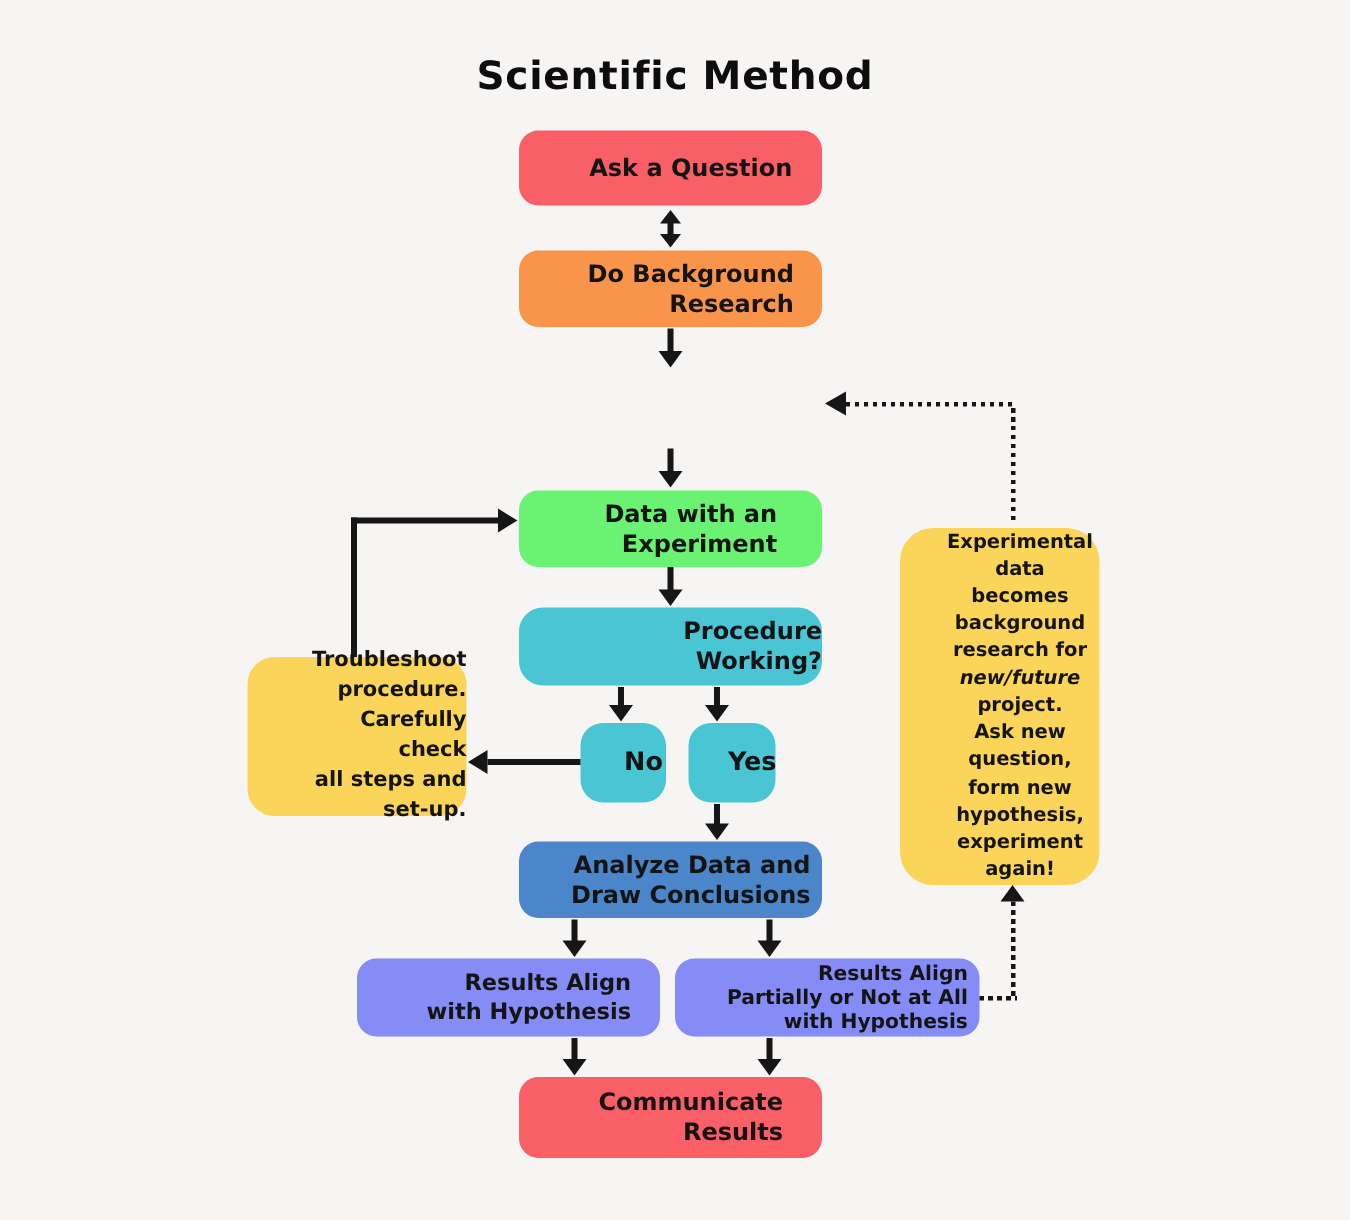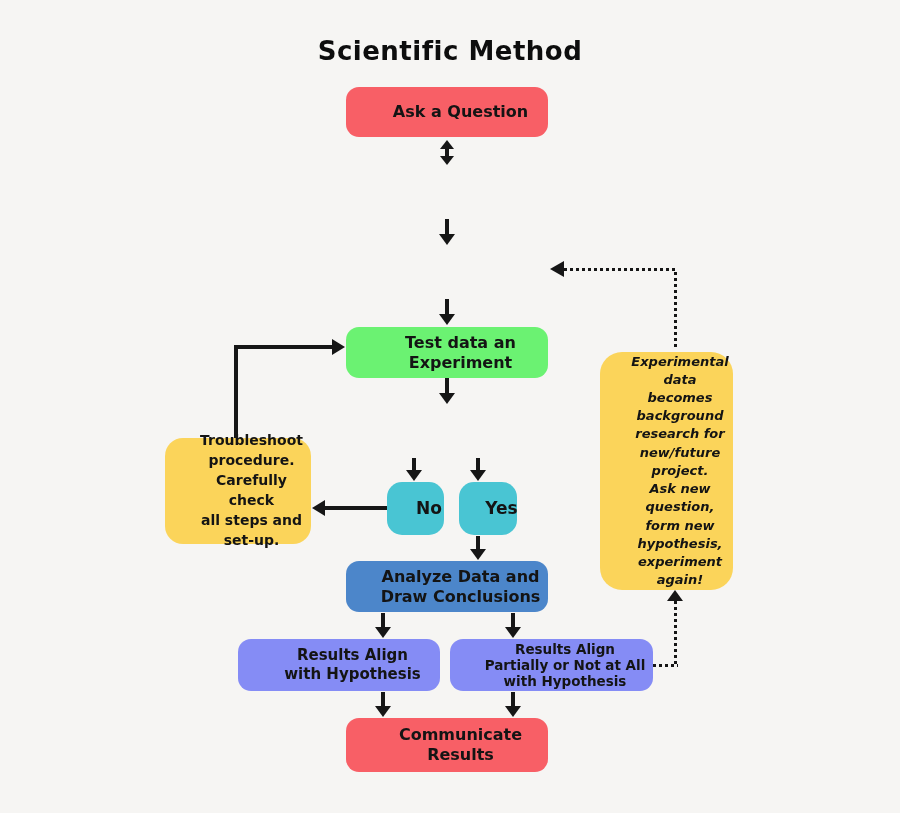--- a/index.html
+++ b/index.html
@@ -8,39 +8,39 @@
   }
   *{box-sizing:border-box; margin:0; padding:0;}
   html,body{background:var(--bg);}
   body{font-family:"DejaVu Sans","Liberation Sans",sans-serif;}
   .stage{position:relative; width:900px; height:798px; background:var(--bg); overflow:hidden;}
 
   .title{position:absolute; left:0; top:36px; width:900px; text-align:center;
          font-size:26px; font-weight:bold; color:#0d0d0d; letter-spacing:.5px;}
 
   .node{position:absolute; display:flex; align-items:center; justify-content:center;
-        text-align:center; font-weight:bold; color:#141414; white-space:pre-line;
+        text-align:right; font-weight:bold; color:#141414; white-space:pre-line;
         border-radius:13px; line-height:1.25; font-size:16px;padding-left:27px;}
 
   .n-ask        {left:346px; top:87px;  width:202px; height:50px; background:var(--red);}
   .n-research   {left:346px; top:167px; width:202px; height:51px; background:var(--orange);}
   .n-hypothesis {left:346px; top:246px; width:202px; height:51px; background:var(--yellow);}
   .n-experiment {left:346px; top:327px; width:202px; height:51px; background:var(--green);}
   .n-procedure  {left:346px; top:405px; width:202px; height:52px; background:var(--teal); border-radius:16px;}
   .n-no         {left:387px; top:482px; width:57px;  height:53px; background:var(--teal); border-radius:15px; font-size:17px;}
   .n-yes        {left:459px; top:482px; width:58px;  height:53px; background:var(--teal); border-radius:15px; font-size:17px;}
   .n-analyze    {left:346px; top:561px; width:202px; height:51px; background:var(--blue);}
   .n-align      {left:238px; top:639px; width:202px; height:52px; background:var(--purple); font-size:15px; line-height:1.3;}
   .n-misalign   {left:450px; top:639px; width:203px; height:52px; background:var(--purple); font-size:13.5px; line-height:1.2;}
   .n-communicate{left:346px; top:718px; width:202px; height:54px; background:var(--red);}
   .n-troubleshoot{left:165px; top:438px; width:146px; height:106px; background:var(--yellow);
                   border-radius:18px; font-size:14px; line-height:1.42;}
   .n-sidenote   {left:600px; top:352px; width:133px; height:238px; background:var(--yellow);
                  border-radius:22px; font-size:13px; line-height:18.2px; flex-direction:column;}
-  .bl{display:block;font-style:italic;}
+  .bl{display:block;}
   .bl.it{font-style:italic;}
 
   
   .arr-down{position:absolute; width:16px;}
   .arr-down::before{content:""; position:absolute; left:6px; top:0; bottom:9px; width:4px; background:var(--ink);}
   .arr-down::after{content:""; position:absolute; left:0; bottom:0; width:0; height:0;
                    border-left:8px solid transparent; border-right:8px solid transparent; border-top:11px solid var(--ink);}
   .a-updown{position:absolute; left:440px; top:140px; width:14px; height:25px;
             background:linear-gradient(var(--ink),var(--ink)) no-repeat center/4px 13px;}
   .a-updown::before{content:""; position:absolute; top:0; left:0;
@@ -82,22 +82,25 @@
   .d4{left:653px; top:664px; width:25px;}
 </style>
 </head>
 <body>
 
 <div class="stage">
 
   <div class="title">Scientific Method</div>
 
   <div class="node n-ask">Ask a Question</div>
-  <div class="node n-experiment">Test data an
+  <div class="node n-research">Do Background
+Research</div>
+  <div class="node n-experiment">Data with an
 Experiment</div>
+  <div class="node n-procedure">Procedure Working?</div>
   <div class="node n-no">No</div>
   <div class="node n-yes">Yes</div>
   <div class="node n-analyze">Analyze Data and
 Draw Conclusions</div>
   <div class="node n-align">Results Align
 with Hypothesis</div>
   <div class="node n-misalign">Results Align
 Partially or Not at All
 with Hypothesis</div>
   <div class="node n-communicate">Communicate

